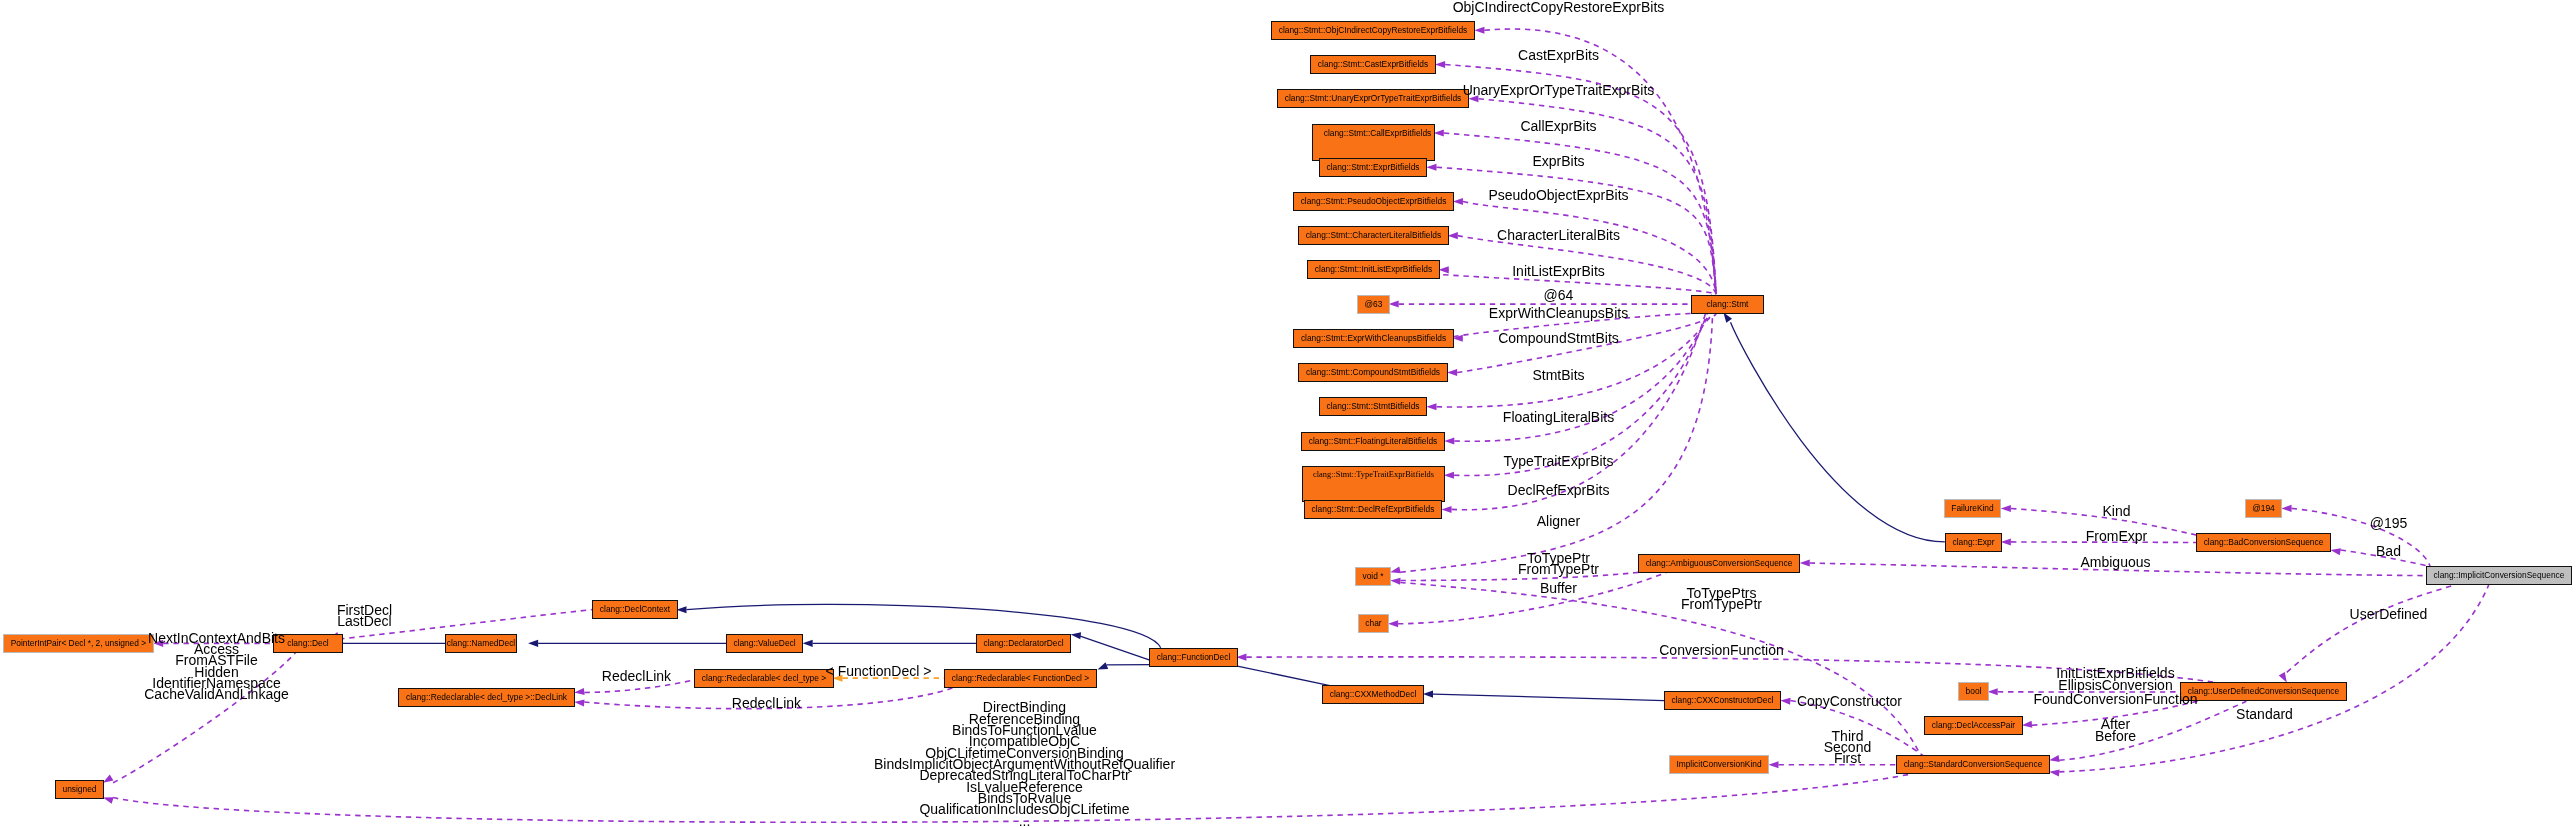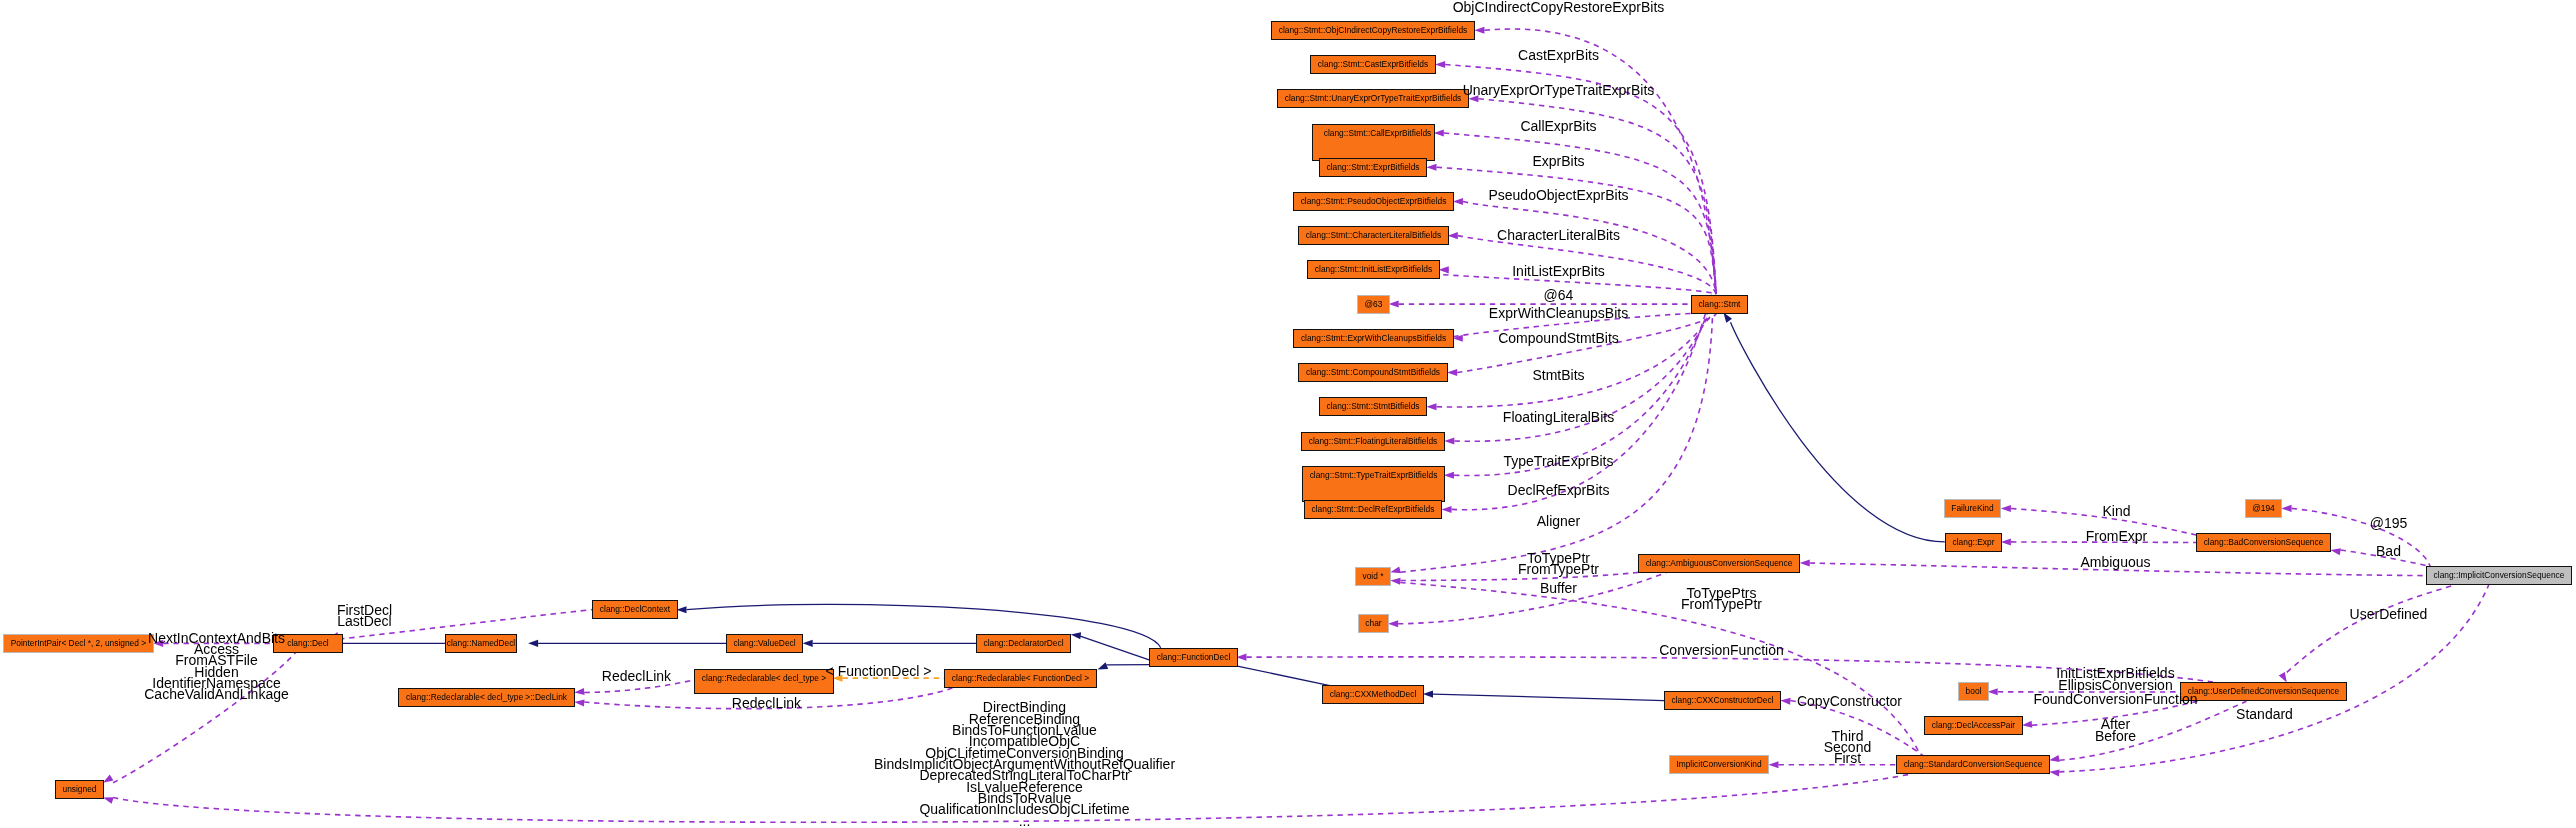--- a/index.html
+++ b/index.html
@@ -121,25 +121,25 @@
     <div class="node" style="left: 1312px; top: 124px; width: 123px; height: 37px; padding-left: 8px;">clang::Stmt::CallExprBitfields</div>
     <div class="node" style="left: 1319px; top: 158px; width: 108px; height: 19px;">clang::Stmt::ExprBitfields</div>
     <div class="node" style="left: 1293px; top: 192px; width: 161px; height: 19px;">clang::Stmt::PseudoObjectExprBitfields</div>
     <div class="node" style="left: 1298px; top: 226px; width: 151px; height: 19px;">clang::Stmt::CharacterLiteralBitfields</div>
     <div class="node" style="left: 1307px; top: 260px; width: 133px; height: 19px;">clang::Stmt::InitListExprBitfields</div>
     <div class="node muted" style="left: 1357px; top: 295px; width: 33px; height: 19px;">@63</div>
     <div class="node" style="left: 1293px; top: 329px; width: 161px; height: 19px;">clang::Stmt::ExprWithCleanupsBitfields</div>
     <div class="node" style="left: 1298px; top: 363px; width: 150px; height: 19px;">clang::Stmt::CompoundStmtBitfields</div>
     <div class="node" style="left: 1319px; top: 397px; width: 108px; height: 19px;">clang::Stmt::StmtBitfields</div>
     <div class="node" style="left: 1301px; top: 432px; width: 144px; height: 19px;">clang::Stmt::FloatingLiteralBitfields</div>
-    <div class="node" style="left: 1302px; top: 466px; width: 143px; height: 36px;">clang::Stmt::TypeTraitExprBitfields</div>
+    <div class="node" style="left: 1302px; top: 466px; width: 143px; height: 36px; font-family: Liberation Serif, serif;">clang::Stmt::TypeTraitExprBitfields</div>
     <div class="node" style="left: 1304px; top: 500px; width: 138px; height: 19px;">clang::Stmt::DeclRefExprBitfields</div>
     <div class="node muted" style="left: 1355px; top: 567px; width: 36px; height: 19px;">void *</div>
     <div class="node muted" style="left: 1358px; top: 614px; width: 31px; height: 19px;">char</div>
-    <div class="node" style="left: 1691px; top: 295px; width: 57px; height: 19px;">clang::Stmt</div>
+    <div class="node" style="left: 1691px; top: 295px; width: 73px; height: 19px;">clang::Stmt</div>
     <div class="node" style="left: 1638px; top: 554px; width: 162px; height: 19px;">clang::AmbiguousConversionSequence</div>
     <div class="node muted" style="left: 1944px; top: 499px; width: 57px; height: 19px;">FailureKind</div>
     <div class="node" style="left: 1945px; top: 533px; width: 57px; height: 19px;">clang::Expr</div>
     <div class="node muted" style="left: 2245px; top: 499px; width: 37px; height: 19px;">@194</div>
     <div class="node" style="left: 2196px; top: 533px; width: 135px; height: 19px;">clang::BadConversionSequence</div>
     <div class="node highlight" style="left: 2426px; top: 566px; width: 146px; height: 19px;">clang::ImplicitConversionSequence</div>
     <div class="node muted" style="left: 1958px; top: 682px; width: 31px; height: 19px;">bool</div>
     <div class="node" style="left: 2180px; top: 682px; width: 167px; height: 19px;">clang::UserDefinedConversionSequence</div>
     <div class="node" style="left: 1924px; top: 716px; width: 99px; height: 19px;">clang::DeclAccessPair</div>
     <div class="node" style="left: 1896px; top: 755px; width: 154px; height: 19px;">clang::StandardConversionSequence</div>
@@ -147,21 +147,21 @@
     <div class="node" style="left: 1664px; top: 691px; width: 117px; height: 19px;">clang::CXXConstructorDecl</div>
     <div class="node" style="left: 1322px; top: 685px; width: 102px; height: 19px;">clang::CXXMethodDecl</div>
     <div class="node" style="left: 1149px; top: 648px; width: 89px; height: 19px;">clang::FunctionDecl</div>
     <div class="node" style="left: 976px; top: 634px; width: 95px; height: 19px;">clang::DeclaratorDecl</div>
     <div class="node" style="left: 726px; top: 634px; width: 77px; height: 19px;">clang::ValueDecl</div>
     <div class="node" style="left: 445px; top: 634px; width: 72px; height: 19px;">clang::NamedDecl</div>
     <div class="node" style="left: 273px; top: 634px; width: 70px; height: 19px;">clang::Decl</div>
     <div class="node" style="left: 592px; top: 600px; width: 86px; height: 19px;">clang::DeclContext</div>
     <div class="node muted" style="left: 2.9px; top: 634px; width: 151px; height: 19px;">PointerIntPair&lt; Decl *, 2, unsigned &gt;</div>
     <div class="node" style="left: 55px; top: 780px; width: 49px; height: 19px;">unsigned</div>
-    <div class="node" style="left: 694px; top: 669px; width: 140px; height: 25px;">clang::Redeclarable&lt; decl_type &gt;</div>
+    <div class="node" style="left: 694px; top: 669px; width: 140px; height: 19px;">clang::Redeclarable&lt; decl_type &gt;</div>
     <div class="node" style="left: 944px; top: 669px; width: 153px; height: 19px;">clang::Redeclarable&lt; FunctionDecl &gt;</div>
     <div class="node" style="left: 398px; top: 688px; width: 177px; height: 19px;">clang::Redeclarable&lt; decl_type &gt;::DeclLink</div>
     <div class="edge-label" style="left: 1302px; top: 0.7px;">ObjCIndirectCopyRestoreExprBits</div>
     <div class="edge-label" style="left: 1302px; top: 49px;">CastExprBits</div>
     <div class="edge-label" style="left: 1302px; top: 84px;">UnaryExprOrTypeTraitExprBits</div>
     <div class="edge-label" style="left: 1302px; top: 120px;">CallExprBits</div>
     <div class="edge-label" style="left: 1302px; top: 155px;">ExprBits</div>
     <div class="edge-label" style="left: 1302px; top: 189px;">PseudoObjectExprBits</div>
     <div class="edge-label" style="left: 1302px; top: 229px;">CharacterLiteralBits</div>
     <div class="edge-label" style="left: 1302px; top: 265px;">InitListExprBits</div>

